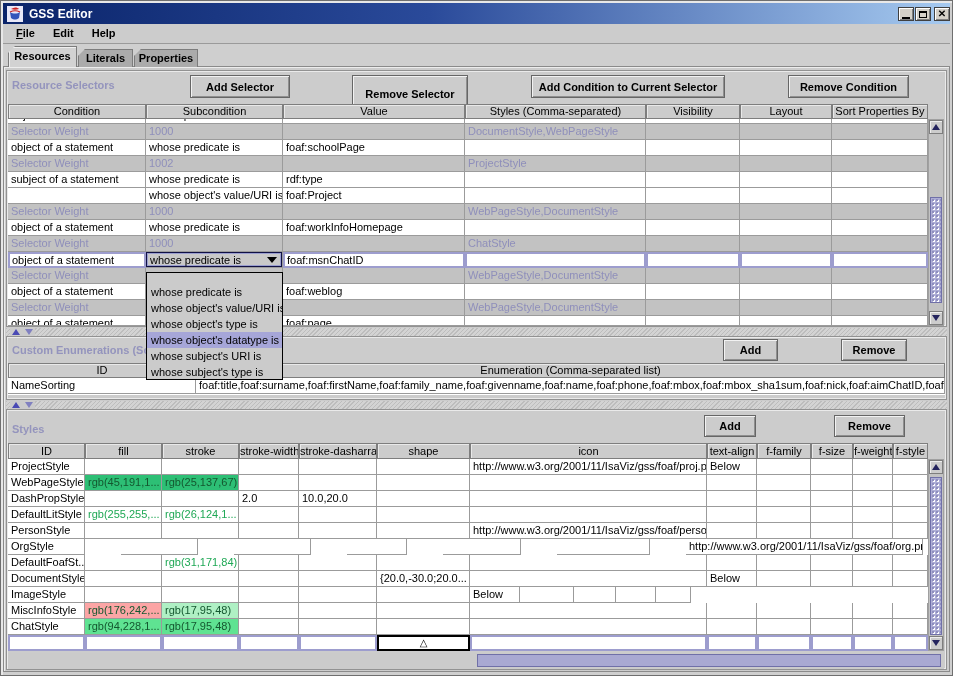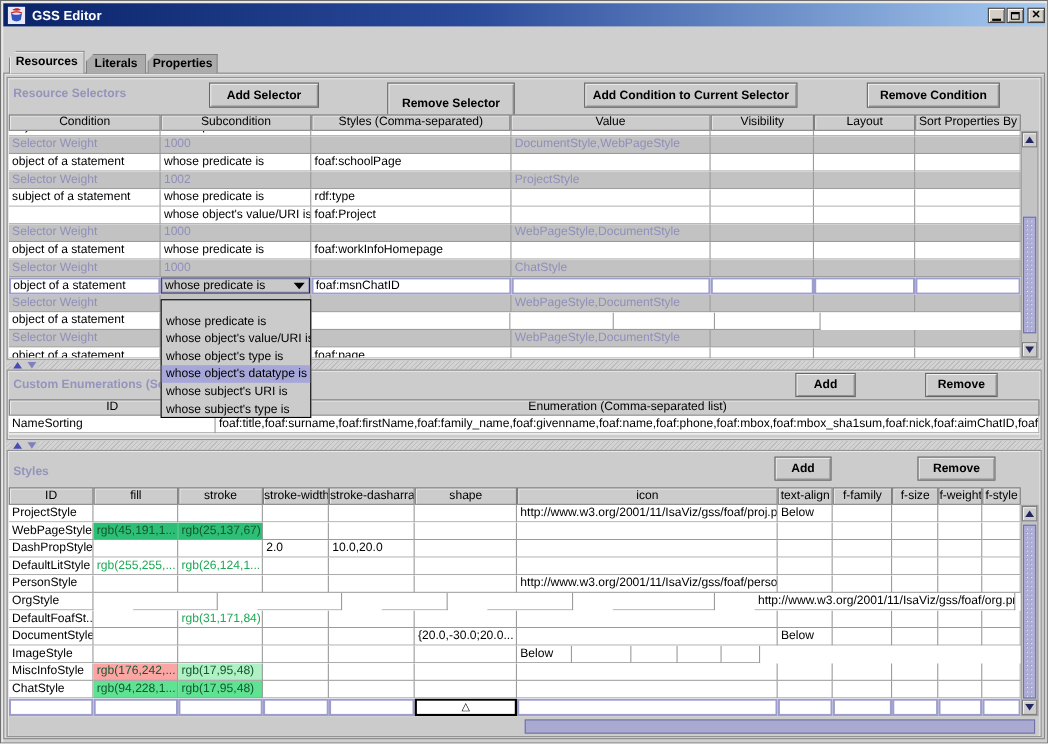--- a/index.html
+++ b/index.html
@@ -100,40 +100,45 @@
         <span class="glyph-min"></span>
       </button>
     <button class="winbtn" style="left:912px;">
         <span class="glyph-max"></span>
       </button>
     <button class="winbtn" style="left:931px;">
         <span class="glyph-close">✕</span>
       </button>
   </div>
 
+  <div class="menubar">
+      <span class="menu-item"><u>F</u>ile</span>
+      <span class="menu-item">Edit</span>
+      <span class="menu-item">Help</span>
+    </div>
 
   <div id="tabbar">
       <div class="tab active" style="left: 8px; top: 46px; width: 69px; height: 21px; line-height: 19px; z-index: 6;">Resources</div>
       <div class="tab" style="left: 78px; top: 49px; width: 55px; height: 18px; line-height: 16px; z-index: 4;">Literals</div>
       <div class="tab" style="left: 134px; top: 49px; width: 64px; height: 18px; line-height: 16px; z-index: 4;">Properties</div>
     </div>
   <div class="tabcontent"></div>
 
   <div class="panel" style="left:6px;top:70px;width:941px;height:257px;"></div>
   <span class="ptitle" style="left:12px;top:79px;">Resource Selectors</span>
   <button class="btn" style="left:190px;top:75px;width:100px;height:23px;">Add Selector</button>
   <button class="btn" style="left:352px;top:75px;width:116px;height:37px;">Remove Selector</button>
   <button class="btn" style="left:531px;top:75px;width:194px;height:23px;">Add Condition to Current Selector</button>
   <button class="btn" style="left:788px;top:75px;width:121px;height:23px;">Remove Condition</button>
 
   <div class="thead" style="left:8px;top:104px;width:740px;height:15px;" id="rs-header">
       <div class="hcell" style="width: 138px;">Condition</div>
       <div class="hcell" style="width: 137px;">Subcondition</div>
+      <div class="hcell" style="width: 182px;">Value</div>
       <div class="hcell" style="width: 181px;">Styles (Comma-separated)</div>
-      <div class="hcell" style="width: 182px;">Value</div>
       <div class="hcell" style="width: 94px;">Visibility</div>
       <div class="hcell" style="width: 92px;">Layout</div>
       <div class="hcell" style="width: 96px;">Sort Properties By</div>
     </div>
   <div class="tbody" style="left:8px;top:119px;width:920px;height:207px;" id="rs-rows">
       <div class="trow" style="top: 0px; height: 5px;">
         <div class="tcell" style="width: 138px;">
           <span class="ctext cliptop">object of a statement</span>
         </div>
         <div class="tcell" style="width: 137px;">
@@ -246,20 +251,21 @@
         <div class="tcell" style="width: 137px;"><span class="ctext"></span></div>
         <div class="tcell" style="width: 182px;"><span class="ctext"></span></div>
         <div class="tcell" style="width: 181px;"><span class="ctext">WebPageStyle,DocumentStyle</span></div>
         <div class="tcell" style="width: 94px;"><span class="ctext"></span></div>
         <div class="tcell" style="width: 92px;"><span class="ctext"></span></div>
         <div class="tcell" style="width: 96px;"><span class="ctext"></span></div>
       </div>
       <div class="trow" style="top: 165px; height: 16px;">
         <div class="tcell" style="width: 138px;"><span class="ctext">object of a statement</span></div>
         <div class="tcell" style="width: 137px;"><span class="ctext"></span></div>
+        <div class="tcell" style="width: 182px;"><span class="ctext">foaf:weblog</span></div>
         <div class="tcell" style="width: 181px;"><span class="ctext"></span></div>
         <div class="tcell" style="width: 94px;"><span class="ctext"></span></div>
         <div class="tcell" style="width: 92px;"><span class="ctext"></span></div>
         <div class="tcell" style="width: 96px;"><span class="ctext"></span></div>
       </div>
       <div class="trow wrow" style="top: 181px; height: 16px;">
         <div class="tcell" style="width: 138px;"><span class="ctext">Selector Weight</span></div>
         <div class="tcell" style="width: 137px;"><span class="ctext"></span></div>
         <div class="tcell" style="width: 182px;"><span class="ctext"></span></div>
         <div class="tcell" style="width: 181px;"><span class="ctext">WebPageStyle,DocumentStyle</span></div>

